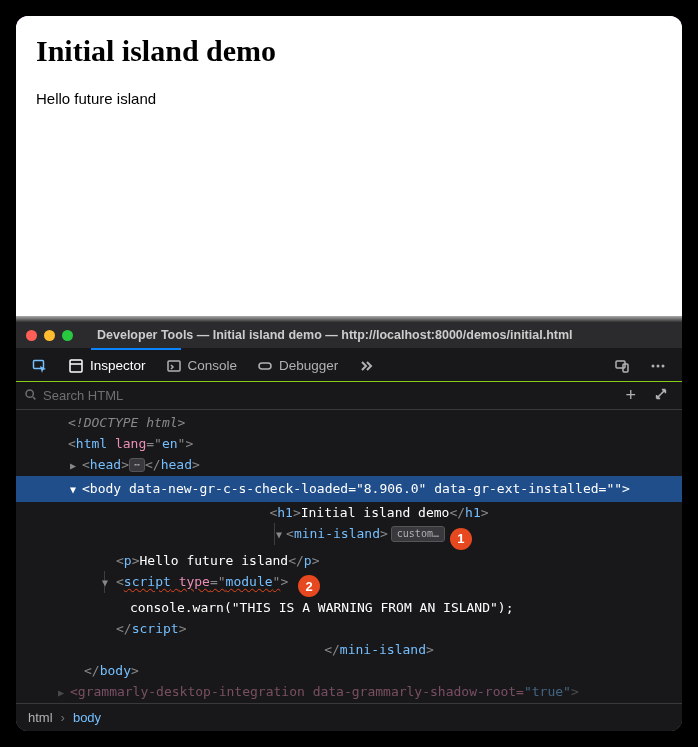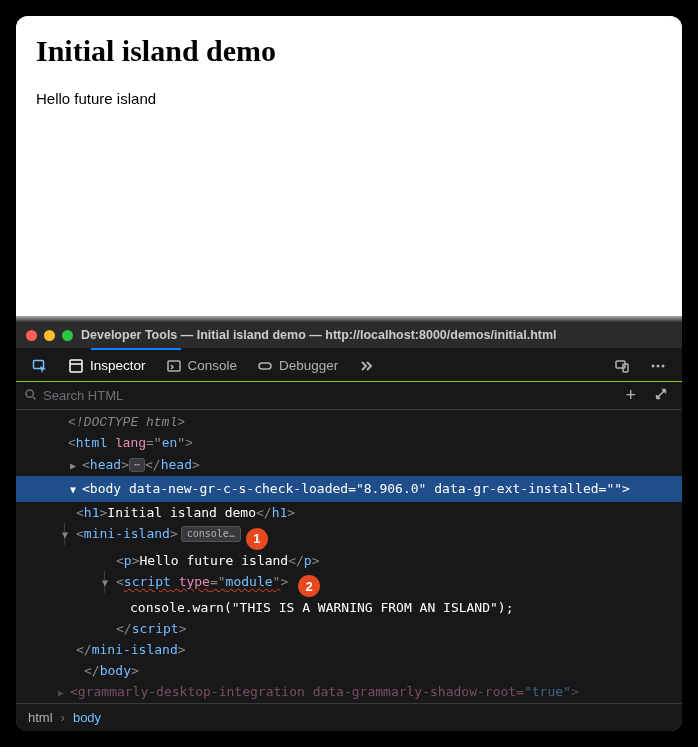--- a/index.html
+++ b/index.html
@@ -50,21 +50,21 @@
       flex-direction: column;
       color: #b1b1b3;
       font-size: 13px;
       overflow: hidden;
     }
     .window-titlebar {
       display: flex;
       align-items: center;
       padding: 6px 10px;
       background: #2b2b2d;
-      gap: 8px;
+      gap: 24px;
     }
     .traffic-lights {
       display: flex;
       gap: 7px;
     }
     .traffic-light {
       width: 11px;
       height: 11px;
       border-radius: 50%;
     }
@@ -143,23 +143,23 @@
       font-family: "Menlo", "Monaco", monospace;
       font-size: 13px;
       line-height: 21px;
       overflow: auto;
       padding-top: 2px;
     }
     .dom-line {
       white-space: pre;
       padding: 0 0 0 36px;
     }
-    .indent-1 { padding-left: 52px; font-family: Liberation Mono, monospace; }
+    .indent-1 { padding-left: 52px; }
     .indent-2 { padding-left: 68px; }
-    .indent-3 { padding-left: 60px; }
+    .indent-3 { padding-left: 60px; text-align: center; }
     .indent-4 { padding-left: 100px; }
     .indent-5 { padding-left: 114px; }
     .selected {
       background: #204e8a;
       color: #fff;
       padding-top: 2px;
       padding-bottom: 2px;
     }
     .selected .tag, .selected .attr, .selected .val, .selected .punct { color: #fff; }
     .guide {
@@ -339,21 +339,21 @@
       <div class="dom-line indent-1"><span class="doctype">&lt;!DOCTYPE html&gt;</span></div>
 
       <div class="dom-line indent-1"><span class="punct">&lt;</span><span class="tag">html</span> <span class="attr">lang</span><span class="punct">="</span><span class="val">en</span><span class="punct">"&gt;</span></div>
 
       <div class="dom-line indent-2"><span class="twisty">▶</span><span class="punct">&lt;</span><span class="tag">head</span><span class="punct">&gt;</span><span class="badge-ellipsis">⋯</span><span class="punct">&lt;/</span><span class="tag">head</span><span class="punct">&gt;</span></div>
 
       <div class="dom-line indent-2 selected" style="padding-right:10px; white-space:pre-wrap;"><span class="twisty twisty-white">▼</span><span class="punct">&lt;</span><span class="tag">body</span> <span class="attr">data-new-gr-c-s-check-loaded</span><span class="punct">="</span><span class="val">8.906.0</span><span class="punct">"</span> <span class="attr">data-gr-ext-installed</span><span class="punct">="</span><span class="val"></span><span class="punct">"&gt;</span></div>
 
       <div class="dom-line indent-3"><span class="guide"></span><span class="punct">&lt;</span><span class="tag">h1</span><span class="punct">&gt;</span><span class="text-node">Initial island demo</span><span class="punct">&lt;/</span><span class="tag">h1</span><span class="punct">&gt;</span></div>
 
-      <div class="dom-line indent-3"><span class="guide"><span class="twisty">▼</span></span><span class="punct">&lt;</span><span class="tag">mini-island</span><span class="punct">&gt;</span><span class="badge-custom">console…</span><span class="annotation">1</span></div>
+      <div class="dom-line indent-3"><span class="guide"><span class="twisty">▼</span></span><span class="punct">&lt;</span><span class="tag">mini-island</span><span class="punct">&gt;</span><span class="badge-custom">custom…</span><span class="annotation">1</span></div>
 
       <div class="dom-line indent-4"><span class="guide"></span><span class="punct">&lt;</span><span class="tag">p</span><span class="punct">&gt;</span><span class="text-node">Hello future island</span><span class="punct">&lt;/</span><span class="tag">p</span><span class="punct">&gt;</span></div>
 
       <div class="dom-line indent-4"><span class="guide"><span class="twisty">▼</span></span><span class="punct">&lt;</span><span class="tag squiggle">script</span><span class="squiggle"> </span><span class="attr squiggle">type</span><span class="punct squiggle">="</span><span class="val squiggle">module</span><span class="punct squiggle">"</span><span class="punct">&gt;</span> <span class="annotation">2</span></div>
 
       <div class="dom-line indent-5"><span class="text-node">console.warn("THIS IS A WARNING FROM AN ISLAND");</span></div>
 
       <div class="dom-line indent-4"><span class="guide"></span><span class="punct">&lt;/</span><span class="tag">script</span><span class="punct">&gt;</span></div>
 
       <div class="dom-line indent-3"><span class="guide"></span><span class="punct">&lt;/</span><span class="tag">mini-island</span><span class="punct">&gt;</span></div>

